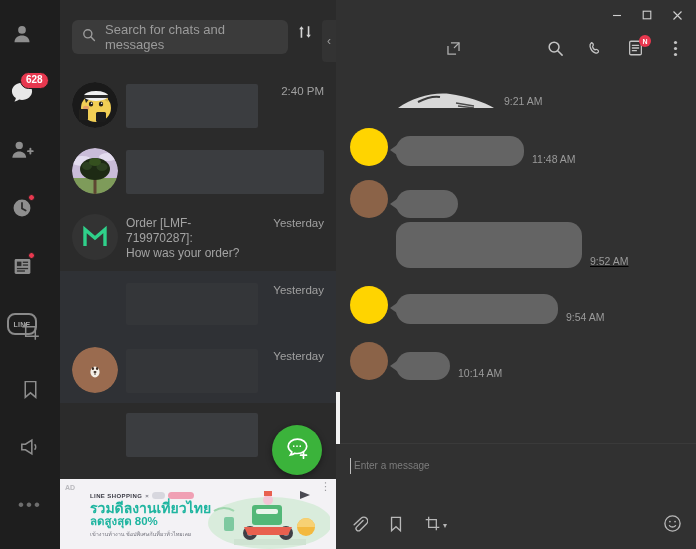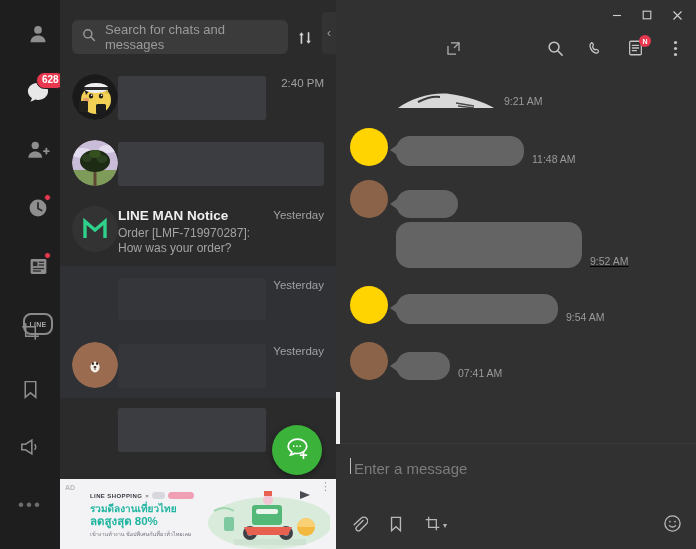--- a/index.html
+++ b/index.html
@@ -8,21 +8,21 @@
     background: #1c1c1c;
     font-family: "Liberation Sans", sans-serif;
     overflow: hidden;
   }
   #app { position: relative; width: 696px; height: 549px; display: flex; }
 
   
   .rail {
     width: 60px; height: 549px;
     background: #1e1e1e;
-    display: flex; flex-direction: column; align-items: flex-end;
+    display: flex; flex-direction: column; align-items: flex-start;
     flex: 0 0 60px;
     position: relative;
   }
   .rail-top { padding-top: 12px; display: flex; flex-direction: column; align-items: center; }
   .rail-bottom { position: absolute; bottom: 8px; left: 0; width: 60px;
                  display: flex; flex-direction: column; align-items: center; }
   .rail-btn {
     width: 44px; height: 44px; margin-bottom: 14px;
     display: flex; align-items: center; justify-content: center;
     position: relative; border-radius: 6px; cursor: pointer;
@@ -48,40 +48,40 @@
   }
   .dots-more { color: #6e6e6e; font-size: 17px; letter-spacing: 2px; line-height: 10px; }
 
   
   .chatlist {
     width: 276px; flex: 0 0 276px; height: 549px;
     background: #2b2b2b; position: relative;
     display: flex; flex-direction: column;
   }
   .search-row {
-    display: flex; align-items: flex-end;
-    padding: 12px 8px 10px 12px; gap: 6px;
+    display: flex; align-items: flex-start;
+    padding: 20px 8px 10px 12px; gap: 6px;
   }
   .search-box {
     flex: 1; height: 34px; background: #3b3b3b; border-radius: 6px;
     display: flex; align-items: center; padding: 0 10px; gap: 9px;
   }
   .search-box .ph { color: #9b9b9b; font-size: 13px; }
   .sort-btn { width: 22px; height: 28px; display: flex; align-items: center; justify-content: center; cursor: pointer; }
   .collapse-btn {
     width: 14px; height: 42px; background: #333; border-radius: 4px 0 0 4px;
     display: flex; align-items: center; justify-content: center;
     color: #9b9b9b; font-size: 12px; cursor: pointer;
     margin-right: -8px;
   }
 
   .rows { flex: 1; overflow: hidden; position: relative; }
   .row {
     display: flex; align-items: flex-start;
-    padding: 10px 12px 10px 12px; gap: 0;
+    padding: 10px 12px 10px 12px; gap: 8px;
     min-height: 66px; cursor: pointer; position: relative;
   }
   .row.alt { background: #2f3135; }
   .avatar {
     width: 46px; height: 46px; border-radius: 50%;
     flex: 0 0 46px; overflow: hidden; position: relative;
     background: #3a3a3a;
   }
   .row-body { flex: 1; min-width: 0; padding-top: 2px; }
   .row-meta { text-align: right; padding-top: 3px; min-width: 58px; }
@@ -113,21 +113,21 @@
   .banner .brand {
     position: absolute; left: 30px; top: 13px;
     font-size: 6px; font-weight: bold; color: #3a3a44; letter-spacing: .4px;
     display: flex; align-items: center; gap: 3px;
   }
   .banner .brand .x { color: #7a7a84; font-size: 6px; }
   .banner .pill { background: #d7d7de; border-radius: 6px; width: 13px; height: 7px; display:inline-block;}
   .banner .pill2 { background: #f0a0b4; border-radius: 6px; width: 26px; height: 7px; display:inline-block;}
   .banner .th1 {
     position: absolute; left: 30px; top: 23px;
-    color: #1fb5a0; font-size: 10px; font-weight: bold; line-height: 13px;
+    color: #1fb5a0; font-size: 14px; font-weight: bold; line-height: 13px;
     white-space: nowrap;
     font-family: Liberation Serif, serif;
   }
   .banner .th2 {
     position: absolute; left: 30px; top: 36px;
     color: #1fb5a0; font-size: 11.5px; font-weight: bold; line-height: 13px;
     white-space: nowrap;
   }
   .banner .th3 {
     position: absolute; left: 30px; top: 51px;
@@ -170,21 +170,21 @@
     border-width: 5px 7px 5px 0; border-style: solid;
     border-color: transparent #646464 transparent transparent;
   }
   .msg-ts { color: #9a9a9a; font-size: 10.5px; white-space: nowrap; padding-bottom: 1px; }
   .sticker-clip { width: 100px; height: 16px; overflow: hidden; }
 
   
   .composer { height: 106px; background: #313131; border-top: 1px solid #3a3a3a; position: relative; padding: 0 14px; }
   .composer .scroll-edge { position: absolute; left: 0; top: -52px; width: 4px; height: 52px; background: #f2f2f2; }
   .msg-input {
-    color: #7c7c7c; font-size: 15px; padding: 16px 2px 0 4px;
+    color: #7c7c7c; font-size: 10px; padding: 16px 2px 0 4px;
     position: relative;
   }
   .msg-input::before {
     content: ""; position: absolute; left: 0; top: 14px; width: 1px; height: 16px; background: #bdbdbd;
   }
   .composer-tools {
     position: absolute; left: 14px; right: 14px; bottom: 12px;
     display: flex; align-items: center; gap: 20px;
   }
   .ctool { cursor: pointer; display: flex; align-items: center; gap: 2px; }
@@ -372,21 +372,20 @@
         </div>
       </div>
 
       <div class="row">
         <div class="avatar" style="background:#333;display:flex;align-items:center;justify-content:center;">
           <svg width="28" height="28" viewBox="0 0 28 28">
             <path d="M4 23V6.5l10 8.5 10-8.5V23" stroke="#2fd08a" stroke-width="3.4" fill="none" stroke-linejoin="miter"></path>
           </svg>
         </div>
         <div class="row-body">
-          <div class="row-title">LINE MAN Notice</div>
           <div class="row-prev">Order [LMF-719970287]:</div>
           <div class="row-prev">How was your order?</div>
         </div>
         <div class="row-meta">
           <div class="ts">Yesterday</div>
         </div>
       </div>
 
       <div class="row alt" style="min-height:63px;">
         <div class="avatar" style="background:transparent;"></div>
@@ -570,21 +569,21 @@
 
       <div class="msg" style="margin-bottom:18px;">
         <div class="msg-av" style="background:#FFD400;"></div>
         <div class="bubble tail" style="width:162px;height:30px;"></div>
         <div class="msg-ts">9:54 AM</div>
       </div>
 
       <div class="msg">
         <div class="msg-av" style="background:#8B6348;"></div>
         <div class="bubble tail" style="width:54px;height:28px;"></div>
-        <div class="msg-ts">07:41 AM</div>
+        <div class="msg-ts">10:14 AM</div>
       </div>
 
     </div>
 
     <div class="composer">
       <div class="scroll-edge"></div>
       <div class="msg-input">
         <span>Enter a message</span>
       </div>
       <div class="composer-tools">

